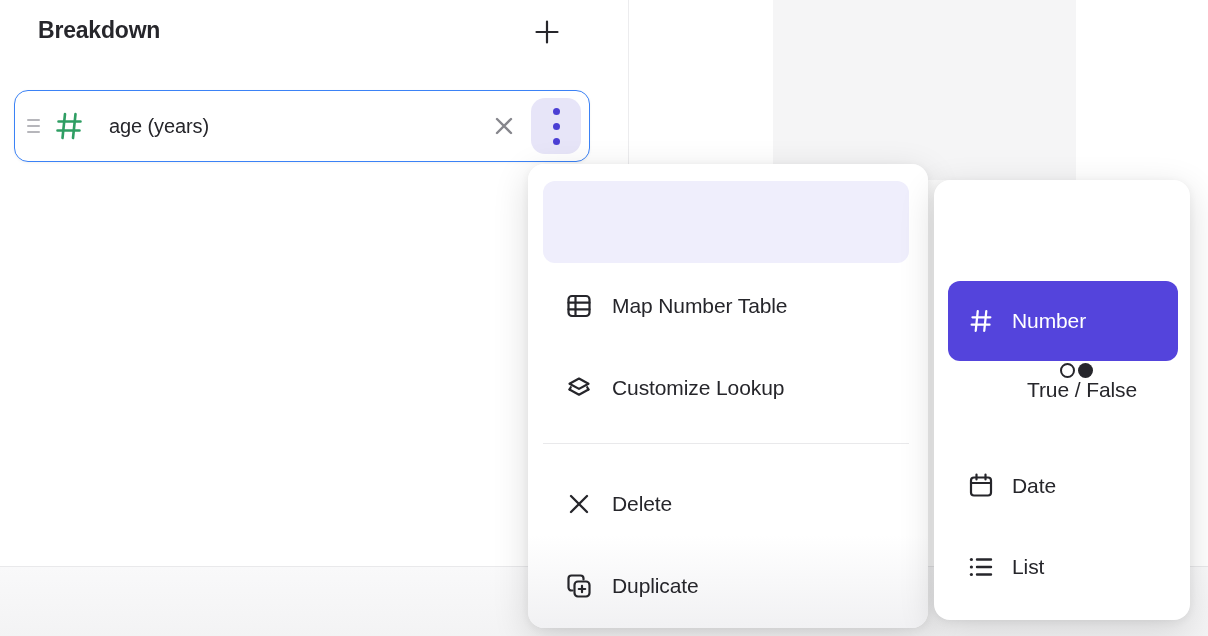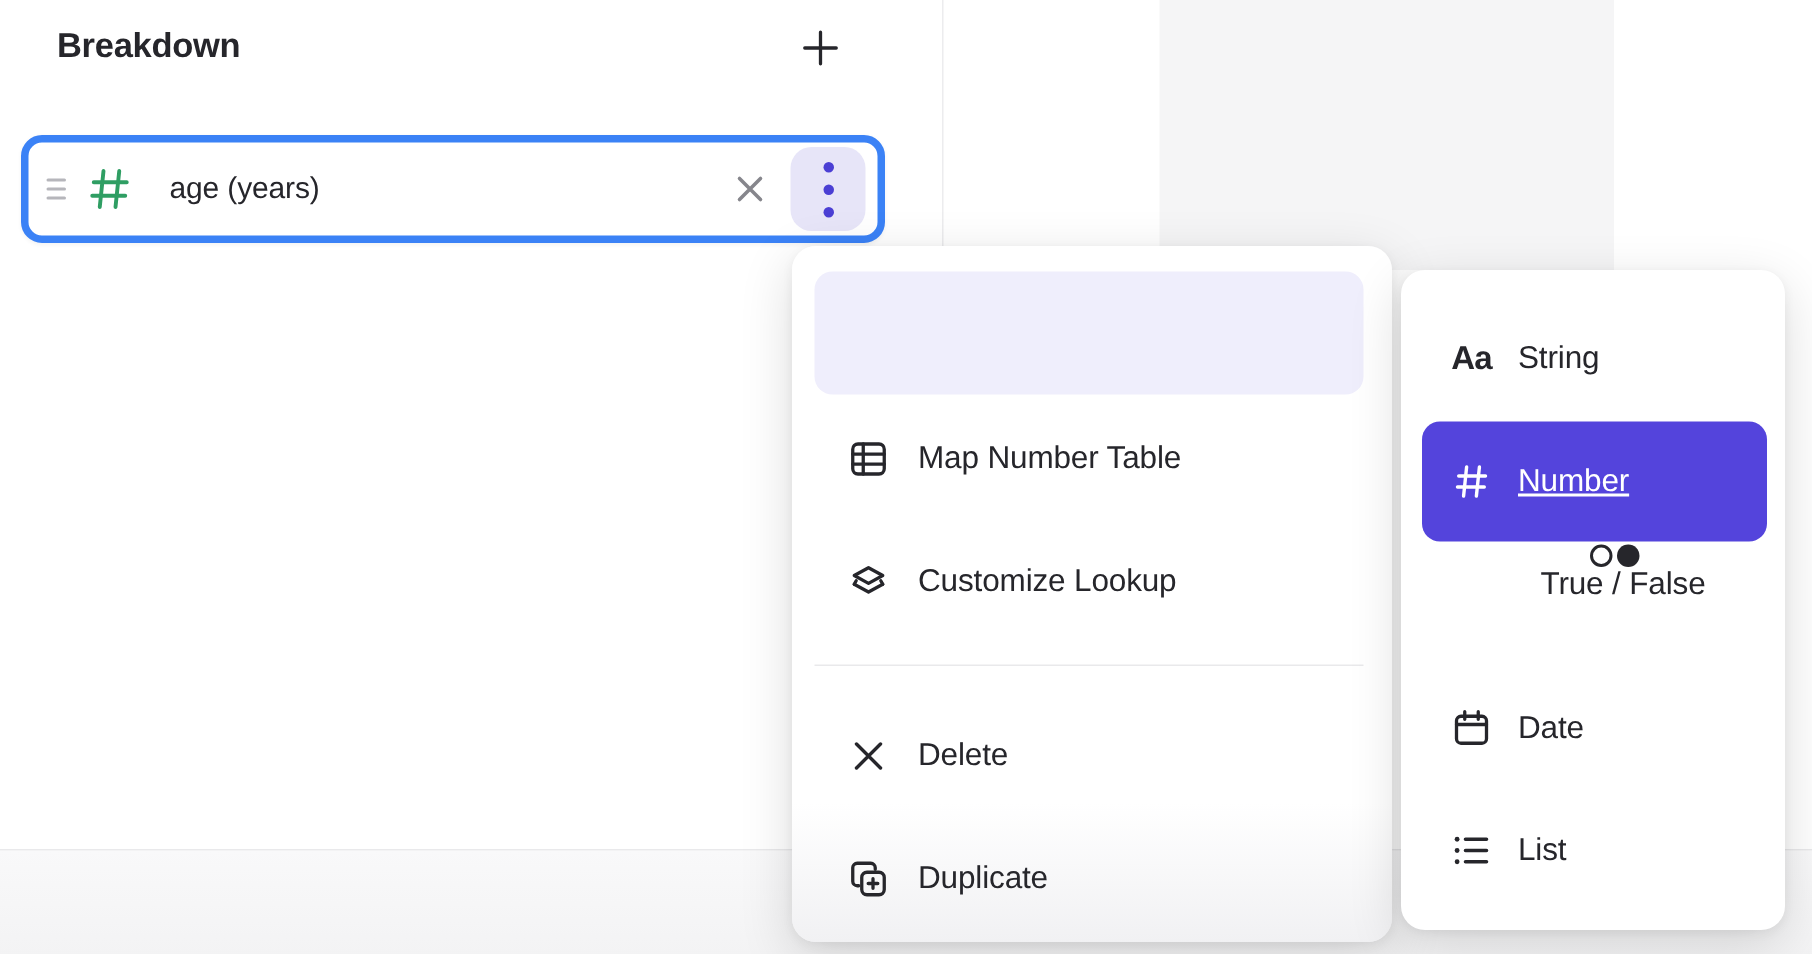--- a/index.html
+++ b/index.html
@@ -16,21 +16,21 @@
   .footer-band{position:absolute;left:0;top:566px;width:1208px;height:70px;
     background:linear-gradient(180deg,#f9f9fa,#f3f3f4);border-top:1px solid #e9e9eb;}
 
   
   .panel-title{position:absolute;left:38px;top:17px;font-size:23px;font-weight:700;letter-spacing:-0.2px;}
   .add-btn{position:absolute;left:529px;top:14px;width:36px;height:36px;display:flex;
     align-items:center;justify-content:center;background:none;border:none;cursor:pointer;padding:0;}
 
   
   .field-card{position:absolute;left:14px;top:90px;width:576px;height:72px;background:#fff;
-    border:5px solid #3b82f6;border-radius:14px;box-shadow:0 1px 3px rgba(0,0,0,.05);
+    border:1px solid #3b82f6;border-radius:14px;box-shadow:0 1px 3px rgba(0,0,0,.05);
     display:flex;align-items:center;box-sizing:border-box;padding:0 8px 0 12px;}
   .drag-handle{width:18px;display:flex;flex-direction:column;gap:4px;cursor:grab;}
   .drag-handle i{display:block;height:2px;width:13px;background:#b6b6bb;border-radius:1px;}
   .field-type{margin-left:8px;display:flex;align-items:center;}
   .field-label{margin-left:24px;font-size:20px;font-weight:500;letter-spacing:-0.1px;}
   .spacer{flex:1;}
   .remove-btn{background:none;border:none;padding:6px;cursor:pointer;display:flex;align-items:center;}
   .dots-btn{margin-left:8px;width:50px;height:56px;border:none;border-radius:14px;background:#e7e5f8;
     display:flex;flex-direction:column;align-items:center;justify-content:center;gap:8px;cursor:pointer;}
   .dots-btn i{width:7px;height:7px;border-radius:50%;background:#4b3fd4;display:block;}
@@ -54,21 +54,21 @@
   .mi-chevron{position:absolute;right:40px;top:50%;transform:translateY(-50%);display:flex;}
 
   .menu-divider{position:absolute;left:15px;top:279px;width:366px;height:1px;background:#e9e9eb;}
 
   .menu.sub .menu-item{left:0;height:82px;padding-left:28px;}
   .menu.sub .menu-item .mi-icon{width:38px;display:flex;justify-content:center;align-items:center;}
   .menu.sub .menu-item .mi-label{margin-left:12px;font-size:21px;font-weight:500;color:#26262b;letter-spacing:-0.1px;}
 
   .sel-number{position:absolute;left:14px;top:101px;width:230px;height:80px;background:#5444dc;border-radius:12px;}
   .mi-number{top:101px;height:80px !important;width:244px !important;}
-  .mi-number .mi-label{color:#ffffff !important;text-decoration:underline;}
+  .mi-number .mi-label{color:#ffffff !important;}
 
   .aa-glyph{font-size:22px;font-weight:700;color:#26262b;letter-spacing:-0.5px;}
   .bool-icon{display:flex;align-items:center;gap:3px;}
   .bool-icon .o{width:11px;height:11px;border:2.4px solid #26262b;border-radius:50%;}
   .bool-icon .f{width:15px;height:15px;background:#26262b;border-radius:50%;}
 </style>
 </head>
 <body>
 
 <div class="v-divider"></div>
@@ -164,26 +164,20 @@
         <path d="M17 13.8v6.4M13.8 17h6.4"></path>
           </g>
         </svg>
     </span>
     <span class="mi-label">Duplicate</span>
   </button>
 </div>
 
 <div class="menu sub">
 
-  <button class="menu-item" style="top:18px;">
-    <span class="mi-icon">
-      <span class="aa-glyph">Aa</span>
-    </span>
-    <span class="mi-label">String</span>
-  </button>
 
   <div class="sel-number"></div>
   <button class="menu-item mi-number">
     <span class="mi-icon">
       <svg width="26" height="28" viewBox="0 0 32 34">
           <g stroke="#ffffff" stroke-width="2.8" stroke-linecap="round" fill="none">
         <path d="M12 5L9.5 29M22.5 5L20 29M5.5 12.5h22M4.5 21.5h22"></path>
           </g>
         </svg>
     </span>

